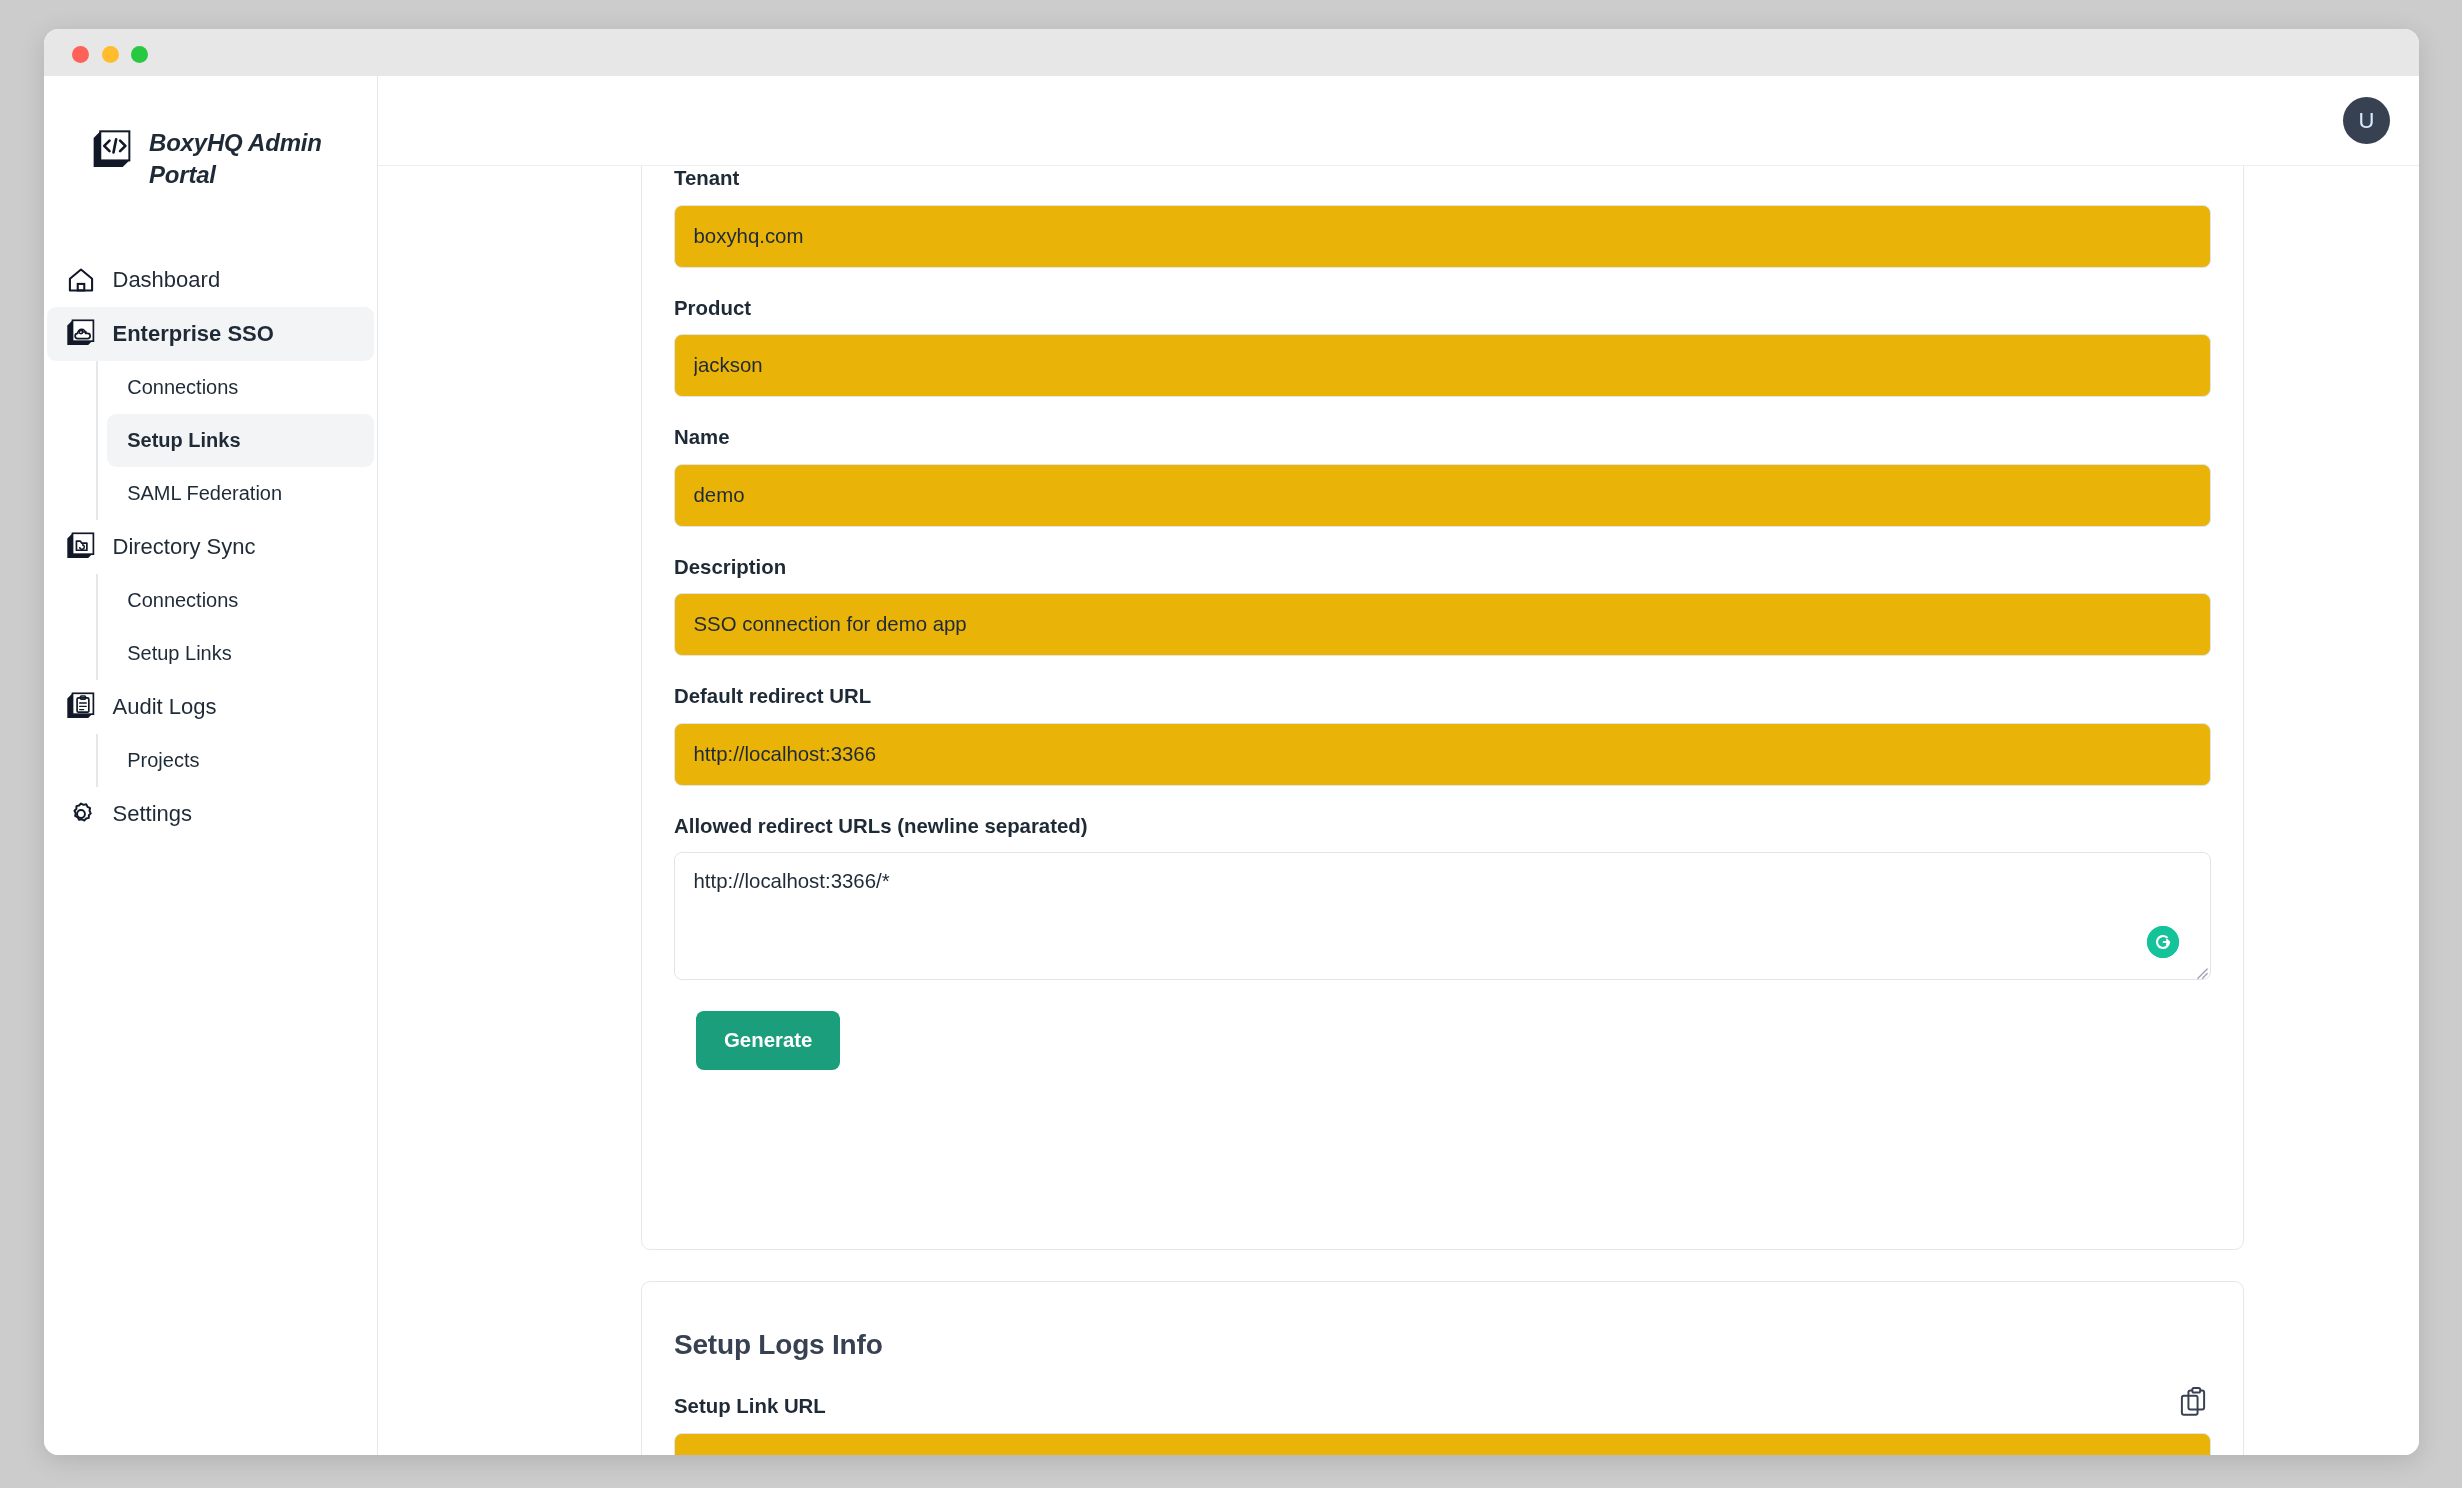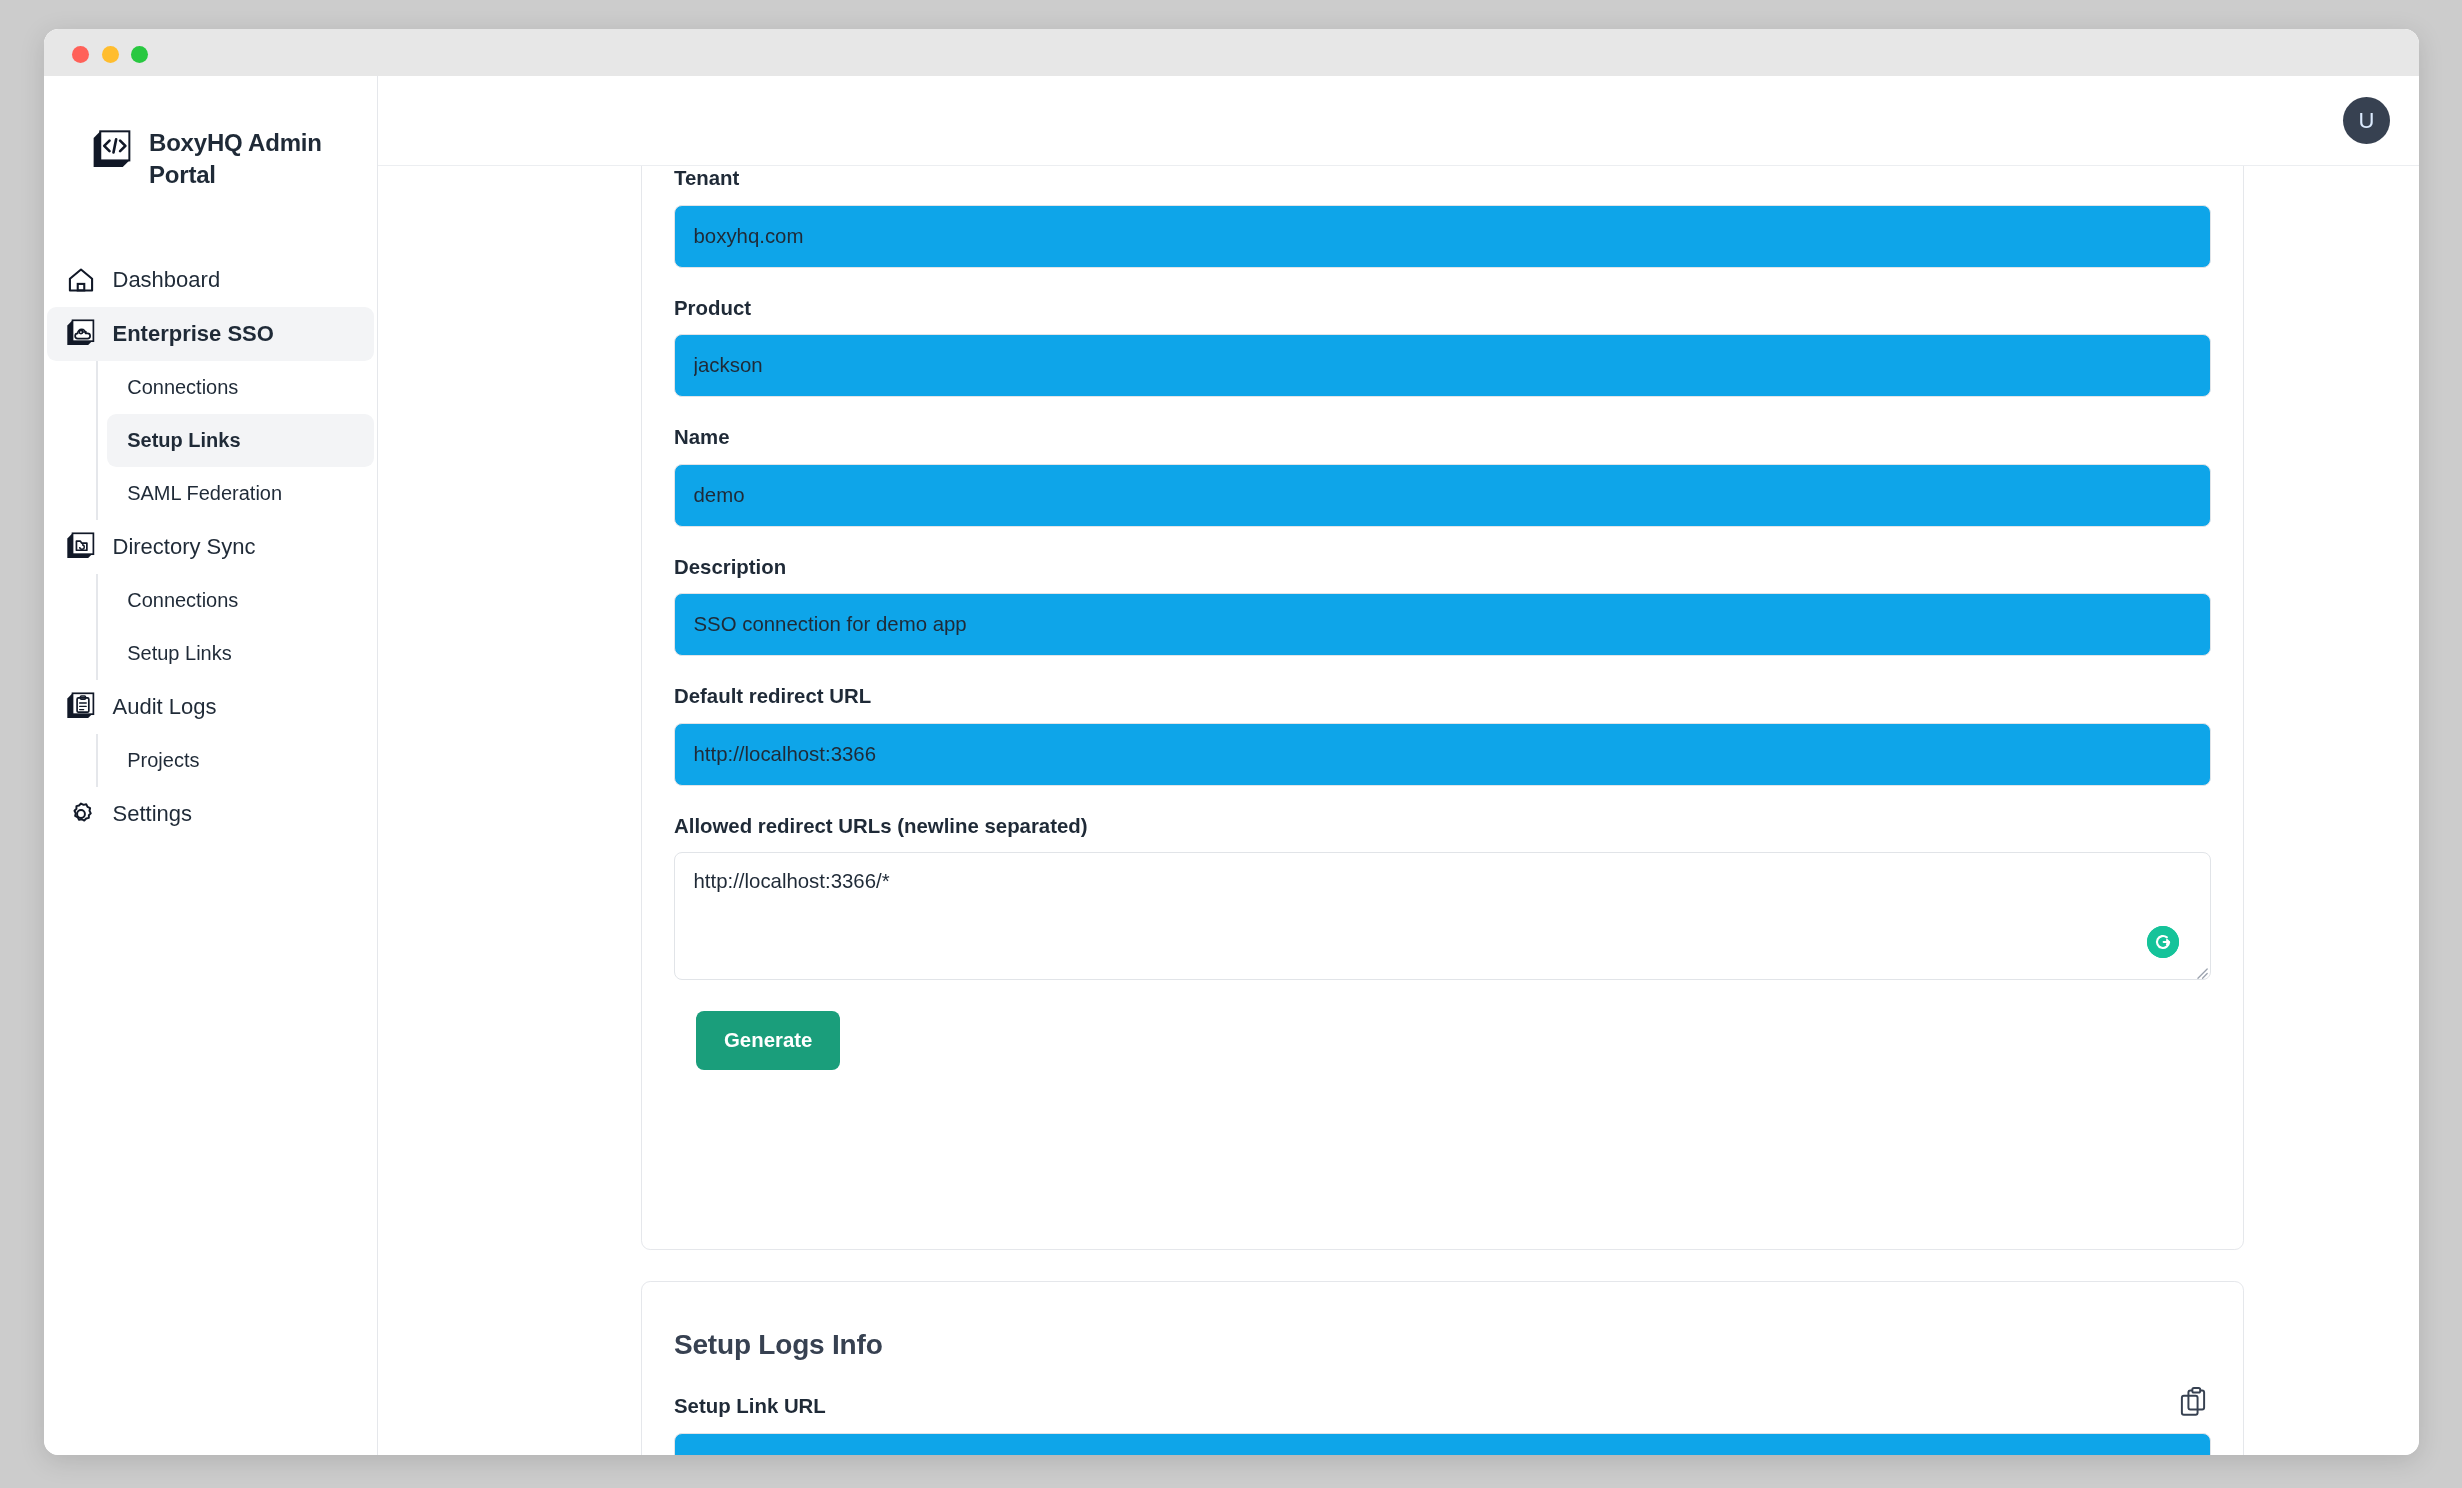--- a/index.html
+++ b/index.html
@@ -32,21 +32,21 @@
   .light.green { background: #28c840; }
 
   
   .sidebar {
     position: absolute; left: 0; top: 47px;
     width: 334px; height: 1379px;
     background: #ffffff;
     border-right: 1.3px solid #e5e7eb;
     padding-top: 51px;
   }
-  .brand { display: flex; align-items: flex-start; gap: 17px; padding: 0 29px 0 47px; }
+  .brand { display: flex; align-items: flex-start; gap: 17px; padding: 0 29px 0 47px; font-style: italic; }
   .brand-logo { width: 41px; height: 41px; flex: 0 0 41px; margin-top: 2.6px; }
   .brand-title {
     font-size: 24px; font-weight: 700; color: #1f2a37;
     line-height: 1.33; letter-spacing: -0.2px; max-width: 198px;
   }
   .nav { margin-top: 62px; padding: 0 3px; }
   .nav-item {
     display: flex; align-items: center; gap: 17px;
     height: 54px; padding: 0 18.5px;
     border-radius: 9.2px;
@@ -98,21 +98,21 @@
   #info-card { top: 1115px; height: 349px; padding: 47px 32px 0 32px; }
 
   .field { margin-bottom: 29px; }
   .label {
     font-size: 20.4px; font-weight: 700; color: #1f2a37;
     margin-bottom: 14.5px; display: block;
   }
   .input {
     width: 100%; height: 63px;
     border: 1.3px solid #e1e4e8; border-radius: 8px;
-    background: #0ea5e9;
+    background: #eab308;
     font-family: "Liberation Sans", sans-serif;
     font-size: 20.4px; color: #1f2a37;
     padding: 0 18.5px;
   }
   .textarea-wrap { position: relative; }
   .textarea {
     width: 100%; height: 128px;
     border: 1.3px solid #e1e4e8; border-radius: 8px;
     background: #ffffff;
     font-family: "Liberation Sans", sans-serif;

